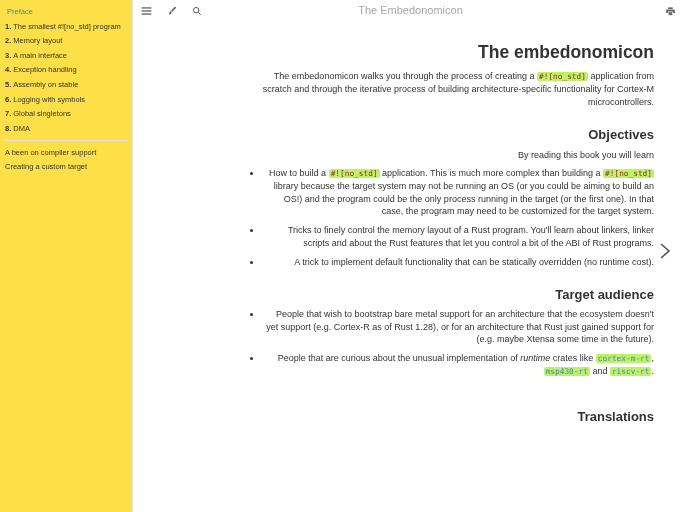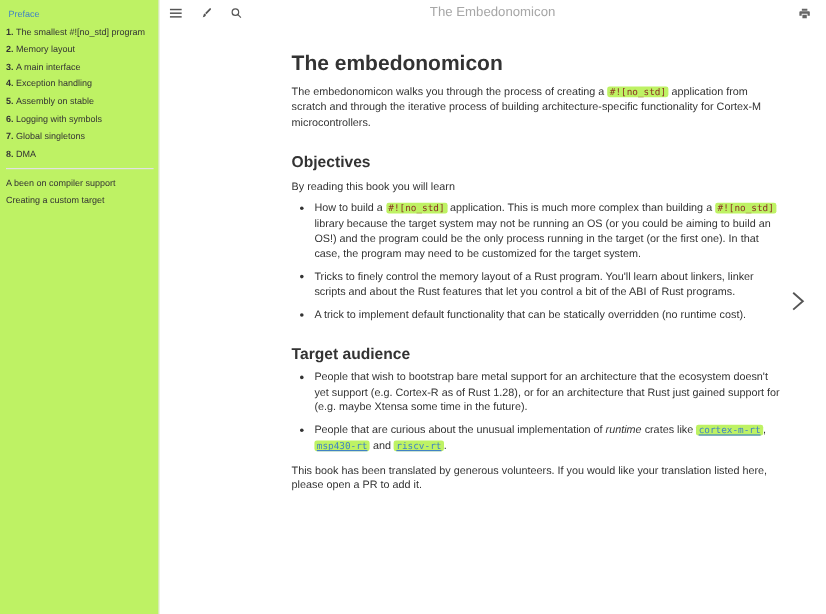--- a/index.html
+++ b/index.html
@@ -1,47 +1,47 @@
 <!DOCTYPE html>
 <html><head>
 <meta charset="utf-8">
 <style>
   html,body{margin:0;padding:0;width:688px;height:512px;overflow:hidden;background:#fff;
     font-family:"Liberation Sans","DejaVu Sans",sans-serif;color:#333;}
   .app{display:flex;width:688px;height:512px;}
 
   
-  .sidebar{width:133px;min-width:133px;height:100%;background:#bef264;border-right:1px solid #e7e7e7;
+  .sidebar{width:133px;min-width:133px;height:100%;background:#fde047;border-right:1px solid #e7e7e7;
     box-sizing:border-box;padding:7px 4px 0 5px;}
   .sidebar ol{list-style:none;margin:0;padding:0;font-size:7.5px;}
   .sidebar li.chapter{line-height:10px;margin-bottom:4.6px;color:#333;cursor:pointer;}
   .sidebar li.chapter a{color:#333;text-decoration:none;}
   .sidebar li.chapter.active a{color:#4183c4;}
   .sidebar .num{font-weight:bold;margin-right:2px;}
   .sidebar .spacer{height:1px;background:#e2e2e2;margin:6px 0 7px 0;}
 
   
-  .main{flex:1;position:relative;background:#fff;height:100%;box-sizing:border-box;}
+  .main{flex:1;position:relative;background:#fff;height:100%;box-sizing:border-box;text-align:right;}
   .topbar{height:22px;display:flex;align-items:center;position:relative;padding:0 10px 0 6px;}
   .left-buttons{display:flex;align-items:center;gap:11px;}
   .icon-btn{background:none;border:none;padding:2px;margin:0;cursor:pointer;display:flex;align-items:center;}
   .menu-title{position:absolute;left:50%;top:4px;transform:translateX(-50%);margin:0;
     font-size:11px;font-weight:400;color:#a7a7a7;white-space:nowrap;}
   .right-buttons{margin-left:auto;display:flex;align-items:center;}
 
   .page{box-sizing:border-box;padding:10px 34px 0 110px;}
   .page h1.title{font-size:17.5px;line-height:21px;font-weight:bold;margin:10px 0 0 0;color:#333;}
   .page h2{font-size:13px;line-height:15px;font-weight:bold;margin:19px 0 0 0;color:#333;}
   .page p{font-size:9px;line-height:12.3px;margin:7px 0 0 0;}
   .page ul{margin:6px 0 4px 0;padding-left:19px;font-size:9px;}
   .page li{line-height:12.3px;margin-bottom:7px;}
   .page a{color:#4183c4;text-decoration:none;cursor:pointer;}
   code{font-family:"DejaVu Sans Mono","Liberation Mono",monospace;font-size:7.8px;
     background:#bef264;color:#8a3123;padding:0 2px;border-radius:2px;}
-  code.code-link{color:#4183c4;cursor:pointer;text-decoration:underline;}
+  code.code-link{color:#4183c4;cursor:pointer;}
   em{font-style:italic;}
 
   .next-chevron{position:absolute;right:13px;top:238px;display:block;padding:4px;cursor:pointer;}
 </style>
 </head>
 <body>
 
 <div class="app">
 
   <aside class="sidebar">
@@ -129,21 +129,21 @@
         <li>Tricks to finely control the memory layout of a Rust program. You'll learn about linkers, linker scripts and about the Rust features that let you control a bit of the ABI of Rust programs.</li>
         <li>A trick to implement default functionality that can be statically overridden (no runtime cost).</li>
       </ul>
 
       <h2>Target audience</h2>
       <ul>
         <li>People that wish to bootstrap bare metal support for an architecture that the ecosystem doesn't yet support (e.g. Cortex-R as of Rust 1.28), or for an architecture that Rust just gained support for (e.g. maybe Xtensa some time in the future).</li>
         <li>People that are curious about the unusual implementation of <em>runtime</em> crates like <code class="code-link">cortex-m-rt</code>, <code class="code-link">msp430-rt</code> and <code class="code-link">riscv-rt</code>.</li>
       </ul>
 
-      <p>This book has been translated by generous volunteers. If you would like your translation listed here, please open a PR to add it.</p>
+      <h2 style="margin-top:30px;">Translations</h2>
     </main>
 
     <a class="next-chevron">
       <svg width="13" height="18" viewBox="0 0 13 18" fill="none" stroke="#555" stroke-width="1.6">
         <polyline points="3,2 11,9 3,16"></polyline>
       </svg>
     </a>
 
   </div>
 </div>

